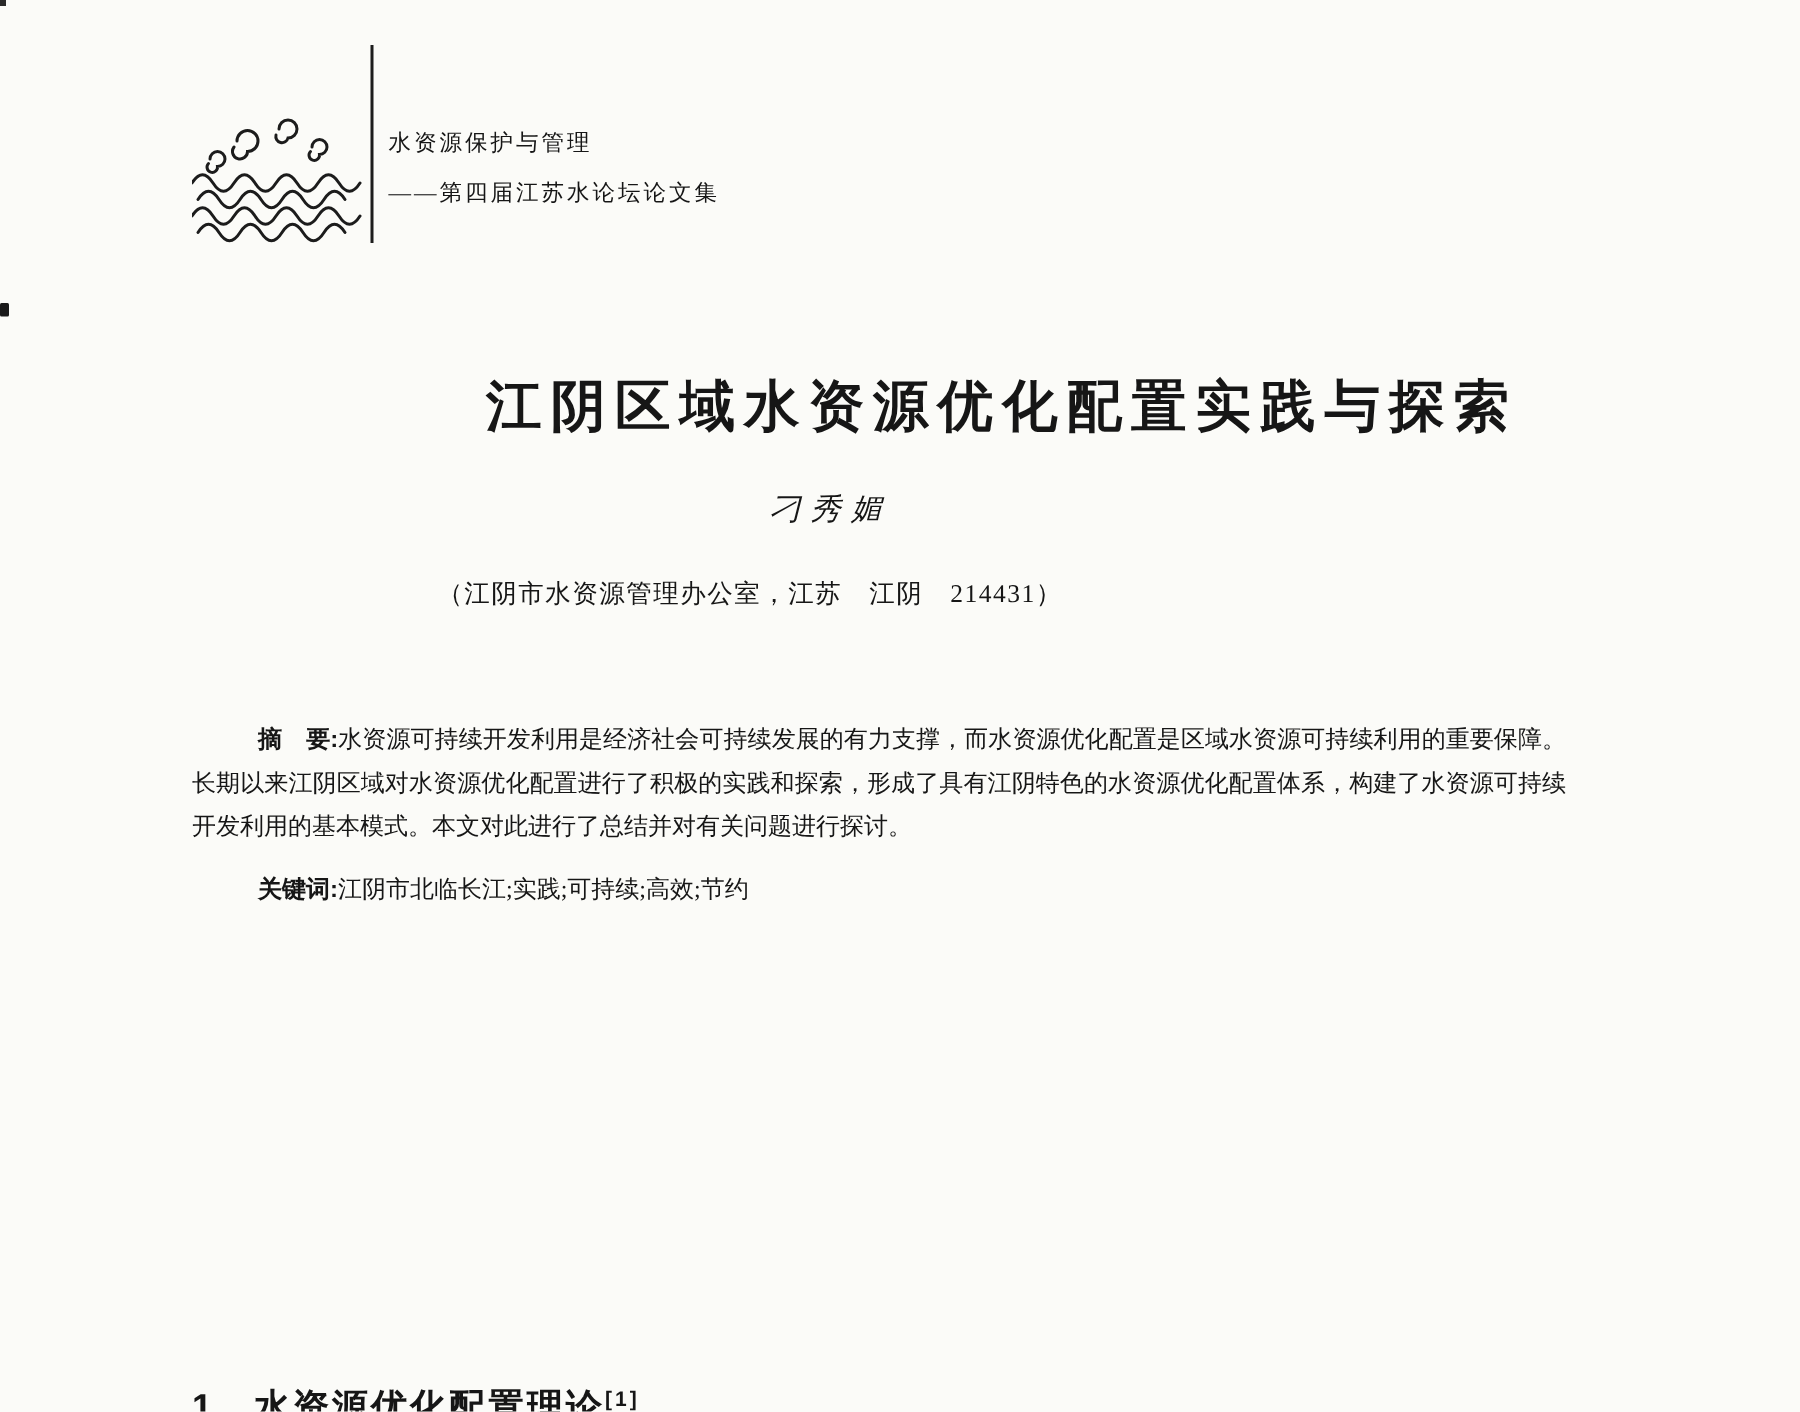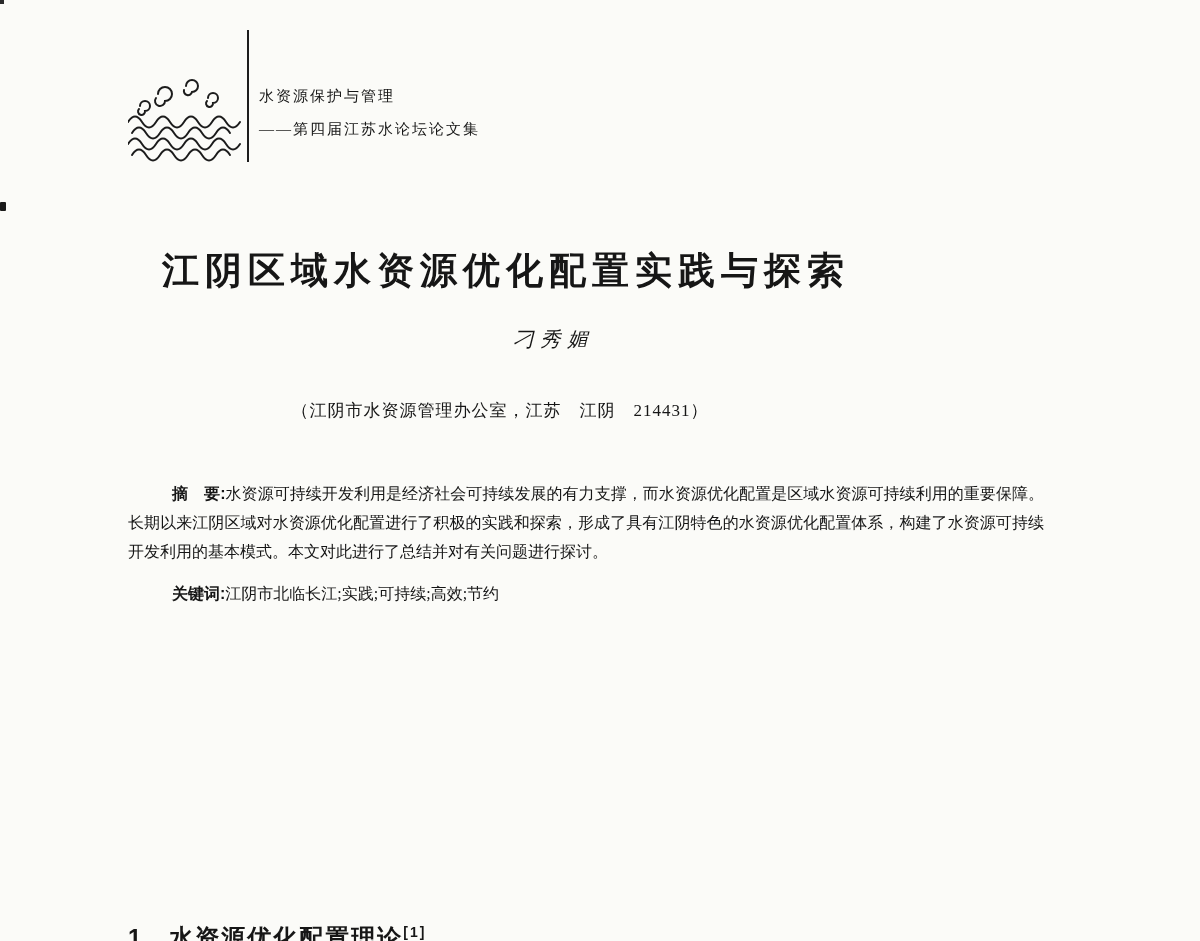--- a/index.html
+++ b/index.html
@@ -16,30 +16,30 @@
 
   
   .journal-header { position: absolute; left: 128px; top: 28px; width: 430px; height: 140px; }
   .logo { position: absolute; left: 0; top: 48px; width: 118px; height: 86px; }
   .header-rule { position: absolute; left: 119px; top: 2px; width: 2px; height: 132px; background: #1d1d1d; }
   .header-text { position: absolute; left: 131px; top: 52px; font-size: 15px; line-height: 33px; letter-spacing: 2px; white-space: nowrap; }
 
   
   .article-title {
     position: absolute; left: 0; top: 246px; width: 1012px; margin: 0;
-    text-align: center; font-size: 37px; font-weight: bold; letter-spacing: 6px;
+    text-align: right; font-size: 37px; font-weight: bold; letter-spacing: 6px;
     font-family: "Liberation Serif", serif;
   }
   .article-author {
     position: absolute; left: 0; top: 326px; width: 1108px;
     text-align: center; font-size: 20px; letter-spacing: 7px; font-style: italic;
   }
   .article-affiliation {
     position: absolute; left: 0; top: 384px; width: 1000px;
-    text-align: center; font-size: 17px; letter-spacing: 1px; margin-top: 15px;
+    text-align: center; font-size: 17px; letter-spacing: 1px;
   }
 
   
   .abstract-block {
     position: absolute; left: 128px; top: 479px; width: 916px;
     font-size: 16px; line-height: 29px; text-align: justify;
   }
   .abstract-paragraph { margin: 0; text-indent: 44px; }
   .keywords-line { margin: 13px 0 0 0; text-indent: 44px; }
   .meta-label { font-family: "Liberation Sans", sans-serif; font-weight: bold; }

